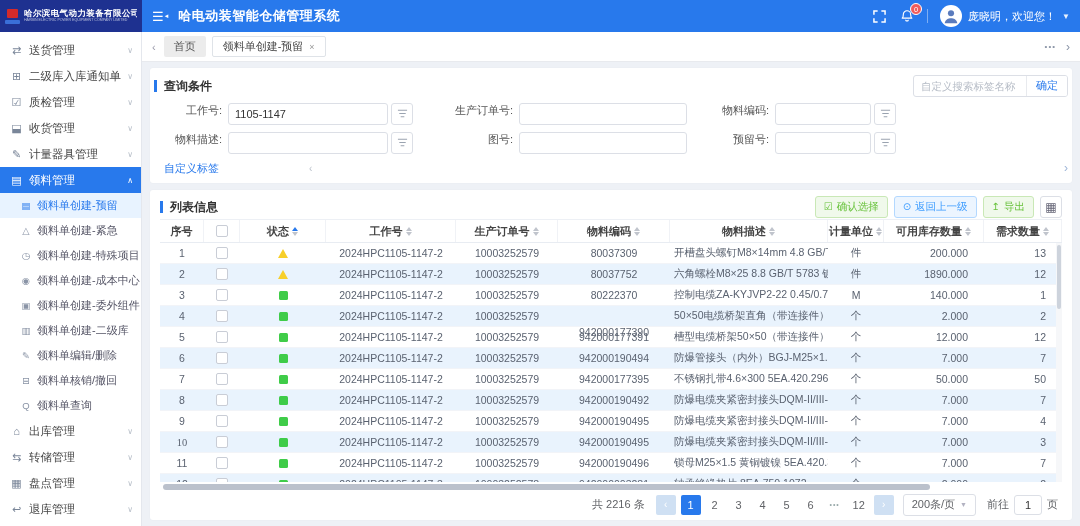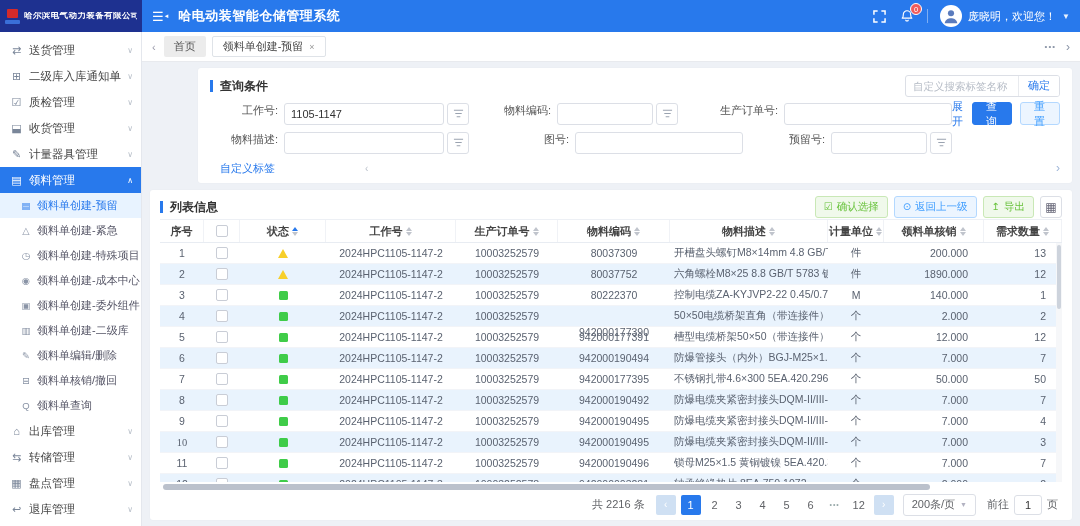--- a/index.html
+++ b/index.html
@@ -6,21 +6,21 @@
   html,body { width:1080px; height:526px; overflow:hidden; }
   body { font-family:"Liberation Sans","DejaVu Sans",sans-serif; background:#e8ebf0; font-size:11px; color:#333; }
   .app { width:1080px; height:526px; display:flex; flex-direction:column; }
 
   
   .topbar { height:32px; display:flex; flex:none; }
   .logo-block { width:142px; background:#1e3190; display:flex; align-items:center; padding:0 5px; gap:4px; flex:none; }
   .logo-mark { width:15px; height:15px; flex:none; position:relative; }
   .logo-mark .lm-red { position:absolute; top:0; left:2px; width:11px; height:9px; background:#d42a2a; border-radius:1px; }
   .logo-mark .lm-blue { position:absolute; bottom:0; left:0; width:15px; height:4px; background:#3a6fd8; border-radius:1px; }
-  .company { display:flex; flex-direction:row; line-height:1.05; overflow:hidden;font-family:Liberation Mono, monospace; }
+  .company { display:flex; flex-direction:column; line-height:1.05; overflow:hidden; }
   .company .cname { color:#fff; font-size:8.5px; font-weight:bold; white-space:nowrap; letter-spacing:.4px; }
   .company .csub { color:rgba(255,255,255,.65); font-size:4px; white-space:nowrap; transform:scale(.9); transform-origin:left; }
   .topbar-main { flex:1; background:#2879ec; display:flex; align-items:center; color:#fff; padding:0 10px; min-width:0; }
   .collapse-ic { font-size:13px; margin-right:10px; cursor:pointer; display:flex; align-items:center; }
   .collapse-ic .arr { font-size:7px; margin-left:1px; }
   .app-title { font-size:13px; font-weight:bold; letter-spacing:.5px; }
   .topbar-right { margin-left:auto; display:flex; align-items:center; gap:12px; }
   .tb-icon { width:16px; height:16px; display:flex; align-items:center; justify-content:center; cursor:pointer; position:relative; }
   .badge { position:absolute; top:-5px; right:-7px; background:#f05b5b; color:#fff; font-size:7.5px; min-width:12px; height:12px; border-radius:7px; display:flex; align-items:center; justify-content:center; border:1px solid #fff; }
   .tb-divider { width:1px; height:14px; background:rgba(255,255,255,.4); }
@@ -51,21 +51,21 @@
   .tab-nav { color:#99a; font-size:11px; cursor:pointer; }
   .tab { height:21px; display:flex; align-items:center; gap:6px; padding:0 10px; font-size:11px; border-radius:2px; cursor:pointer; background:#ececec; color:#555; }
   .tab.active { background:#fff; border:1px solid #dfe3e8; color:#444; }
   .tab .tab-close { font-size:9px; color:#999; }
   .tab-more { margin-left:auto; display:flex; gap:10px; align-items:center; color:#8a94a6; font-size:12px; }
 
   .content { flex:1; min-height:0; padding:6px 8px 6px; display:flex; flex-direction:column; gap:7px; }
   .card { background:#fff; border-radius:3px; box-shadow:0 0 2px rgba(0,0,0,.04); }
 
   
-  .query-card { flex:none; padding:5px 12px 4px;margin-left:48px; }
+  .query-card { flex:none; padding:5px 4px 4px; }
   .section-head { display:flex; align-items:center; height:25px; }
   .section-title { font-size:12px; font-weight:bold; color:#333; border-left:3px solid #2879ec; padding-left:7px; line-height:12px; }
   .tag-box { margin-left:auto; display:flex; align-items:center; border:1px solid #dcdfe6; border-radius:3px; height:22px; overflow:hidden; }
   .tag-input { border:none; outline:none; width:112px; font-size:10.5px; padding:0 7px; color:#333; }
   .tag-input::placeholder { color:#b6bcc6; }
   .tag-confirm { color:#2879ec; font-size:11px; padding:0 9px; border-left:1px solid #e8eaee; height:100%; display:flex; align-items:center; cursor:pointer; background:#fff; }
   .q-row { display:flex; align-items:center; height:27px; margin-top:2px; }
   .q-group { display:flex; align-items:flex-start; flex:none; }
   .q-label { text-align:right; font-size:11px; color:#555; padding-right:6px; flex:none; }
   .q-input { height:22px; border:1px solid #dcdfe6; border-radius:3px; font-size:11px; color:#333; padding:0 6px; background:#fff; outline:none; }
@@ -293,36 +293,31 @@
             <span class="q-group">
               <span class="q-label" style="width:74px">工作号:</span>
               <input class="q-input" style="width: 160px;" value="1105-1147">
               <span class="q-filter">
                   <svg width="11" height="11" viewBox="0 0 12 12">
                     <path d="M1 2.5h10M2.5 6h7M4 9.5h4" stroke="#9aa3b0" stroke-width="1.2" fill="none"></path>
                   </svg>
                 </span>
             </span>
             <span class="q-group" style="margin-left:24px">
+              <span class="q-label" style="width:82px">生产订单号:</span>
+              <input class="q-input" style="width: 168px;" value="">
+            </span>
+            <span class="q-group" style="margin-left:24px">
               <span class="q-label" style="width:64px">物料编码:</span>
               <input class="q-input" style="width: 96px;" value="">
               <span class="q-filter">
                   <svg width="11" height="11" viewBox="0 0 12 12">
                     <path d="M1 2.5h10M2.5 6h7M4 9.5h4" stroke="#9aa3b0" stroke-width="1.2" fill="none"></path>
                   </svg>
                 </span>
-            </span>
-            <span class="q-group" style="margin-left:24px">
-              <span class="q-label" style="width:82px">生产订单号:</span>
-              <input class="q-input" style="width: 168px;" value="">
-            </span>
-            <span class="q-actions">
-              <span class="link-blue">展开</span>
-              <span class="btn btn-primary">查询</span>
-              <span class="btn btn-plain">重置</span>
             </span>
           </div>
 
           <div class="q-row">
             <span class="q-group">
               <span class="q-label" style="width:74px">物料描述:</span>
               <input class="q-input" style="width: 160px;" value="">
               <span class="q-filter">
                   <svg width="11" height="11" viewBox="0 0 12 12">
                     <path d="M1 2.5h10M2.5 6h7M4 9.5h4" stroke="#9aa3b0" stroke-width="1.2" fill="none"></path>
@@ -415,21 +410,21 @@
                   </span>
                 </div>
                 <div class="th" style="width: 56px; flex: 0 0 auto;">
                   <span>计量单位</span>
                   <span class="sorter">
                     <i class="up"></i>
                     <i class="dn"></i>
                   </span>
                 </div>
                 <div class="th" style="width: 100px; flex: 0 0 auto;">
-                  <span>领料单核销</span>
+                  <span>可用库存数量</span>
                   <span class="sorter">
                     <i class="up"></i>
                     <i class="dn"></i>
                   </span>
                 </div>
                 <div class="th" style="width: 78px; flex: 0 0 auto;">
                   <span>需求数量</span>
                   <span class="sorter">
                     <i class="up"></i>
                     <i class="dn"></i>

